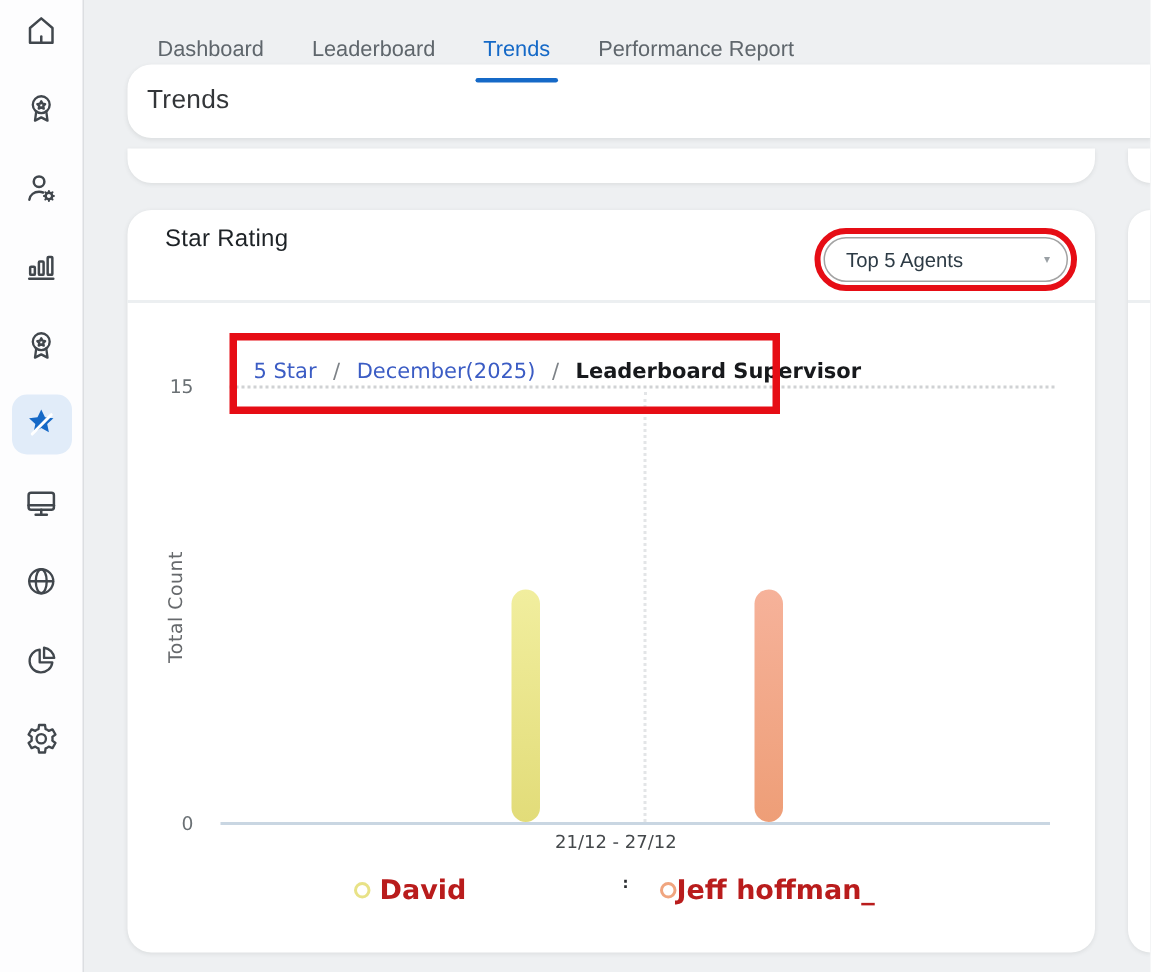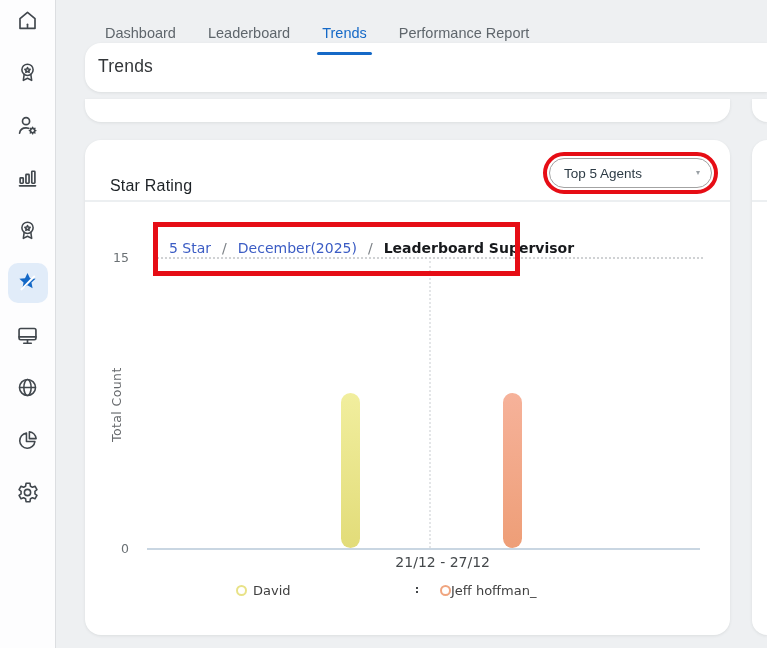--- a/index.html
+++ b/index.html
@@ -68,21 +68,21 @@
     border-radius:16px; z-index:3;
   }
   .right-card {
     position:absolute; left:752px; top:140px; width:15px; height:495px;
     border-radius:16px 0 0 16px; z-index:3;
   }
   .right-card .divider { position:absolute; left:0; right:0; top:60px; height:2px; background:#eceff1; }
 
   
   .card-title {
-    position:absolute; left:25px; top:37px;
+    position:absolute; left:25px; top:11px;
     font-size:16px; font-weight:500; color:#1d2226; letter-spacing:.2px;
   }
   .header-divider { position:absolute; left:0; right:0; top:60px; height:2px; background:#eceff1; }
 
   .red-annotation { position:absolute; border-style:solid; border-color:#e60d15; z-index:9; pointer-events:none; }
   .red-oval { left:458px; top:12px; width:175px; height:42px; border-width:4px; border-radius:26px; }
   .red-rect { left:68px; top:82px; width:367px; height:54px; border-width:5px; }
 
   .dropdown {
     position:absolute; left:464px; top:18px; width:163px; height:30px;
@@ -120,31 +120,31 @@
   .ylabel {
     position:absolute; left:24px; top:220px; height:90px;
     writing-mode:vertical-rl; transform:rotate(180deg);
     font-size:12.5px; color:#66696c; letter-spacing:.4px; text-align:center;
   }
   .xaxis { position:absolute; left:62px; top:408px; width:553px; height:2px; background:#c9d6e2; }
   .bar { position:absolute; width:19px; border-radius:9.5px; cursor:pointer; }
   .bar-0 { left:256px; }
   .bar-1 { left:418px; }
   .xlabel {
-    position:absolute; left:285px; top:414px; width:120px; text-align:right;
-    font-size:14px; color:#44484b;
+    position:absolute; left:285px; top:414px; width:120px; text-align:left;
+    font-size:12px; color:#44484b;
   }
 
   
   .legend-item { position:absolute; display:flex; align-items:center; cursor:pointer; }
   .legend-swatch {
     width:11px; height:11px; border-radius:50%; background:#fff;
     border:2.5px solid #ccc; flex:0 0 auto;
   }
-  .legend-label { font-size:13px; font-weight:400; color:#404040; white-space:nowrap; }
+  .legend-label { font-size:18px; font-weight:700; color:#b91c1c; white-space:nowrap; }
   .legend-0 { left:151px; top:443px; gap:6px; }
   .legend-1 { left:355px; top:443px; }
   .legend-clipped {
     position:absolute; left:330px; top:445px; font-size:10px; font-weight:700;
     color:#2a2d30; line-height:1;
   }
 </style>
 </head>
 <body>
 

